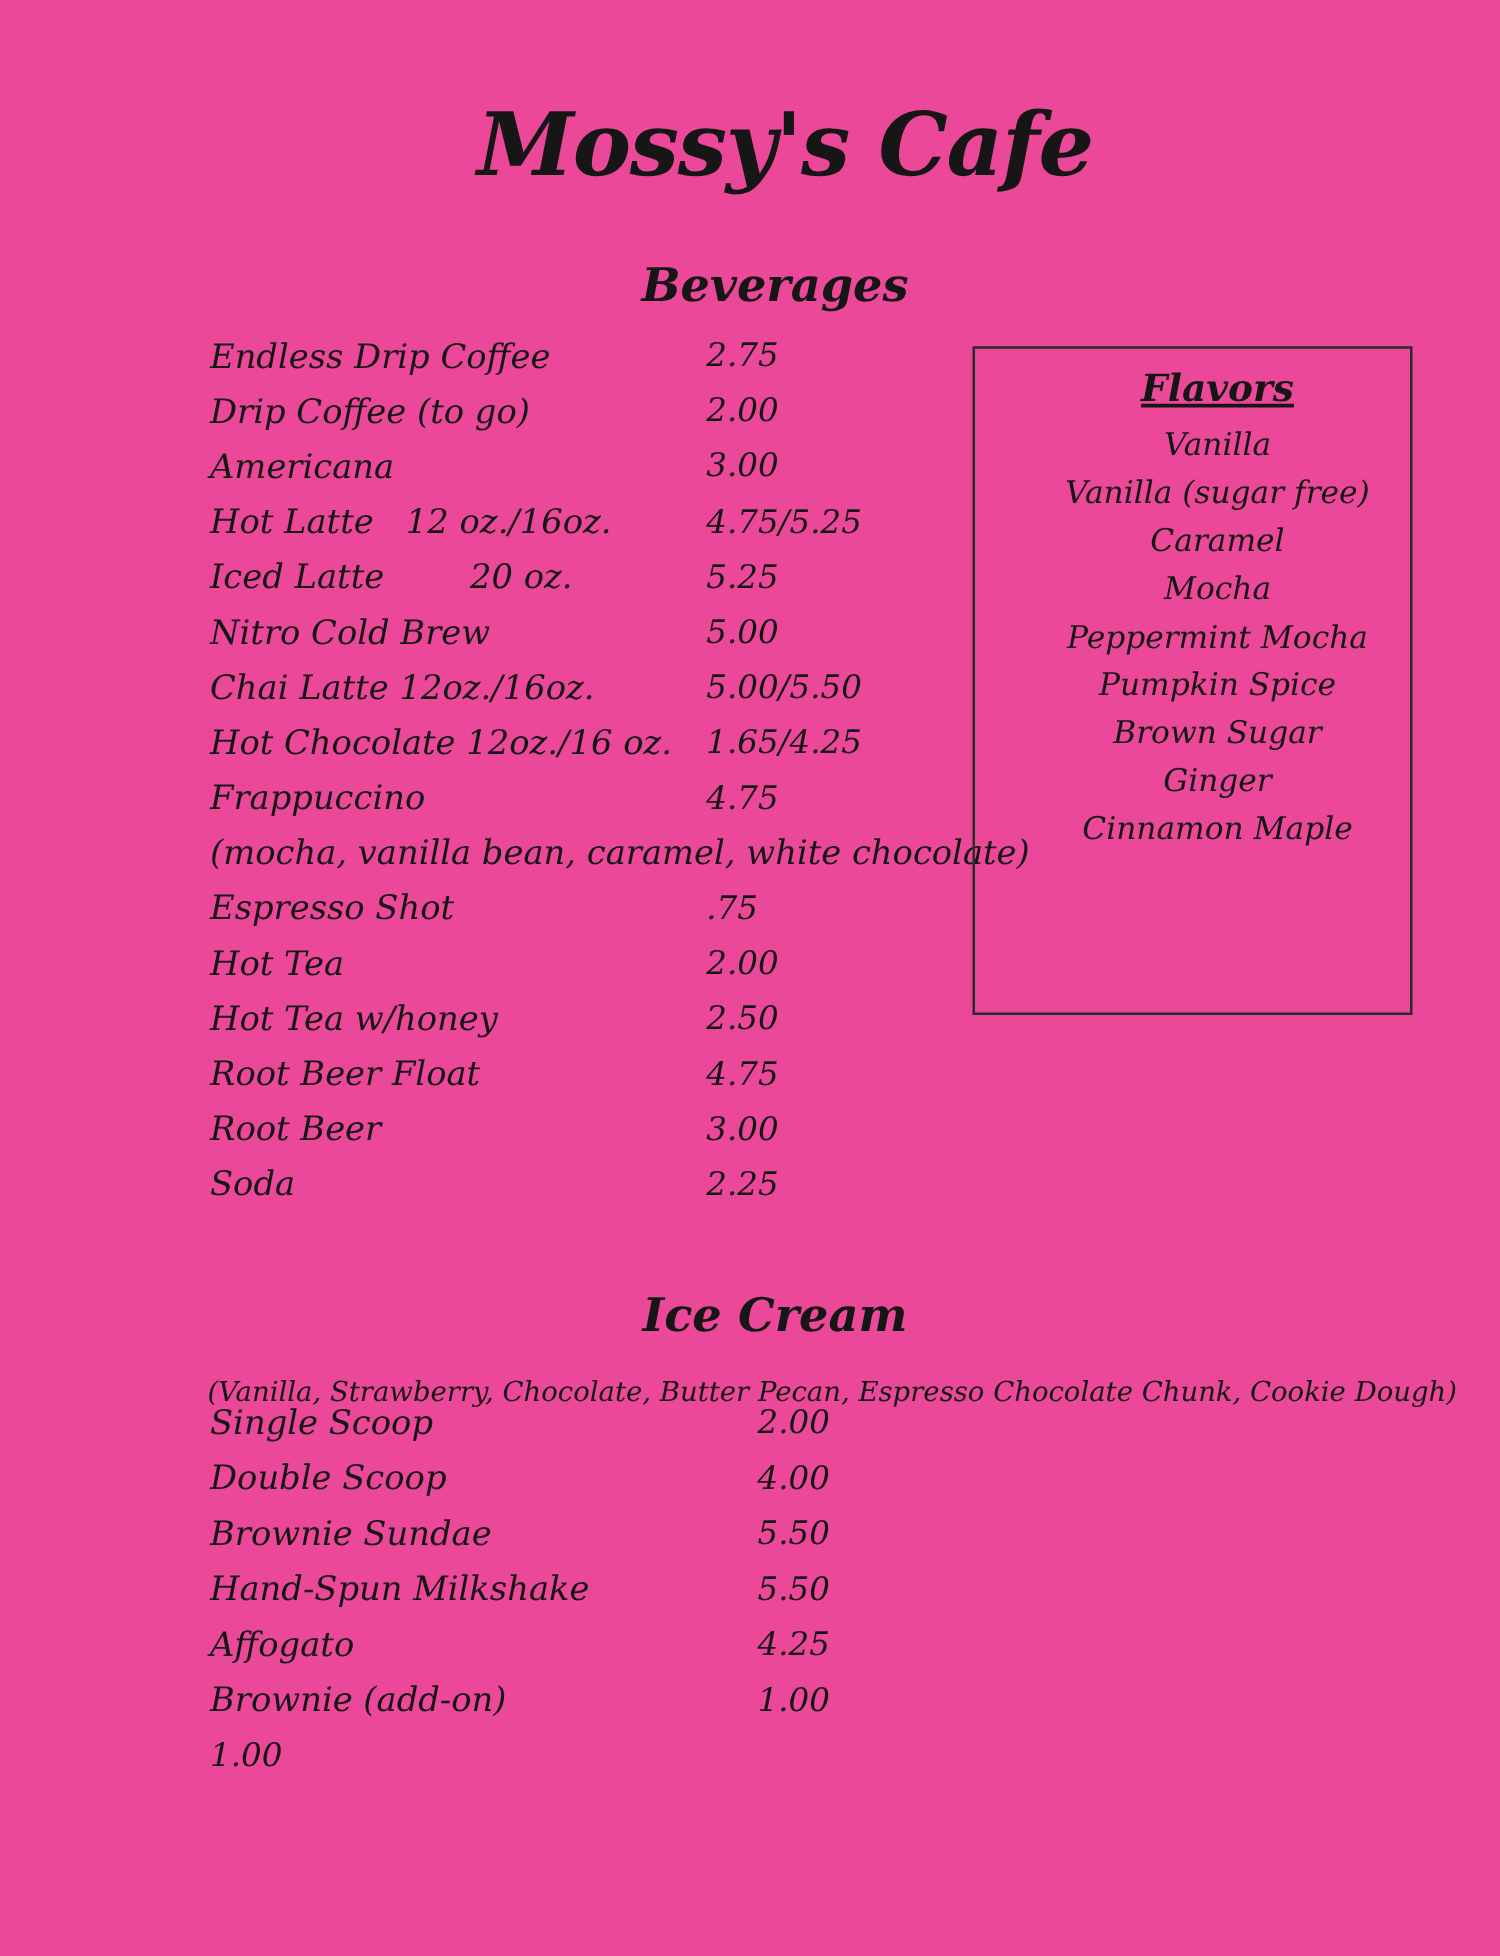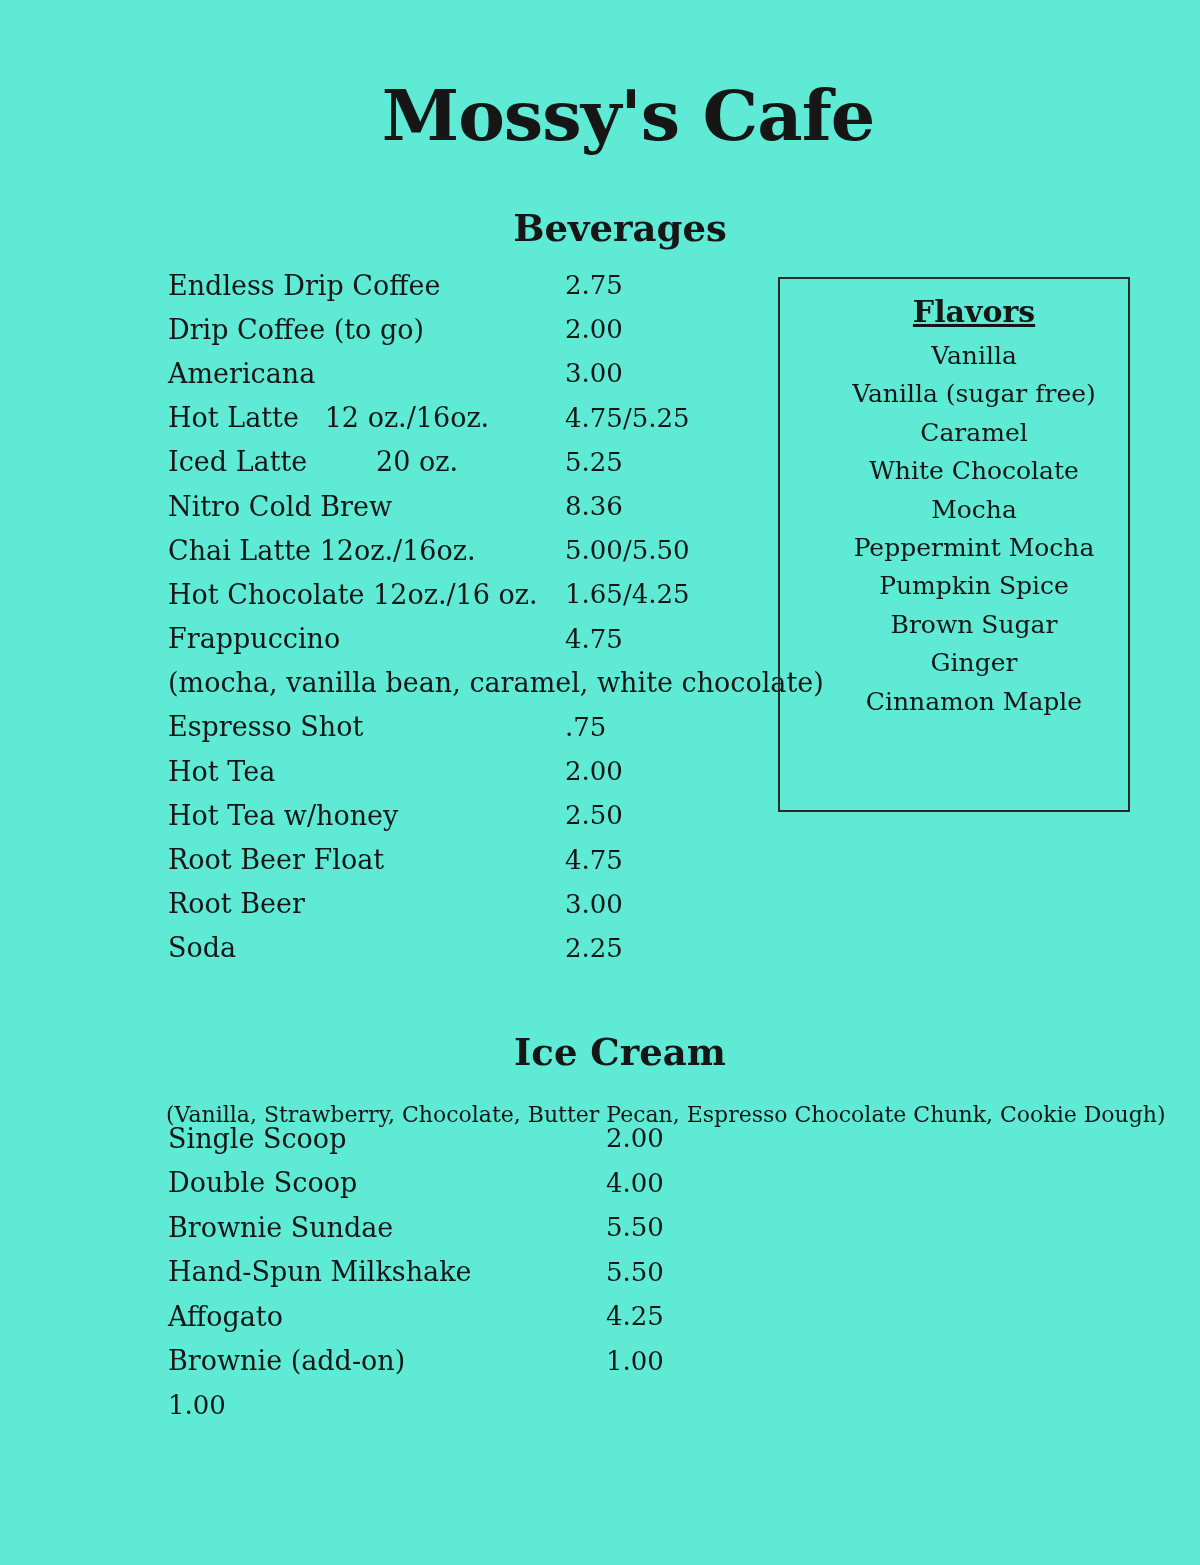--- a/index.html
+++ b/index.html
@@ -4,23 +4,24 @@
 <style>
   html, body {
     margin: 0;
     padding: 0;
     background: #ffffff;
   }
   .page {
     position: relative;
     width: 1200px;
     height: 1565px;
-    background: #5eead4;
+    background: #ec4899;
     color: #161616;
     font-family: "DejaVu Serif", serif;
+    font-style: italic;
     overflow: hidden;
   }
   .cafe-title {
     position: absolute;
     top: 74px;
     left: 28px;
     width: 1200px;
     text-align: center;
     font-size: 70px;
     font-weight: bold;
@@ -130,21 +131,21 @@
     <div class="menu-row">
         <span class="item-name">Hot Latte   12 oz./16oz.</span>
         <span class="item-price">4.75/5.25</span>
       </div>
     <div class="menu-row">
         <span class="item-name">Iced Latte        20 oz.</span>
         <span class="item-price">5.25</span>
       </div>
     <div class="menu-row">
         <span class="item-name">Nitro Cold Brew</span>
-        <span class="item-price">8.36</span>
+        <span class="item-price">5.00</span>
       </div>
     <div class="menu-row">
         <span class="item-name">Chai Latte 12oz./16oz.</span>
         <span class="item-price">5.00/5.50</span>
       </div>
     <div class="menu-row">
         <span class="item-name">Hot Chocolate 12oz./16 oz.</span>
         <span class="item-price">1.65/4.25</span>
       </div>
     <div class="menu-row">
@@ -180,21 +181,20 @@
         <span class="item-price">2.25</span>
       </div>
   </div>
 
   <div class="flavors-box">
     <div class="flavors-title">Flavors</div>
     <ul class="flavors-list">
       <li>Vanilla</li>
       <li>Vanilla (sugar free)</li>
       <li>Caramel</li>
-      <li>White Chocolate</li>
       <li>Mocha</li>
       <li>Peppermint Mocha</li>
       <li>Pumpkin Spice</li>
       <li>Brown Sugar</li>
       <li>Ginger</li>
       <li>Cinnamon Maple</li>
     </ul>
   </div>
 
   <div class="section-heading heading-icecream">Ice Cream</div>

